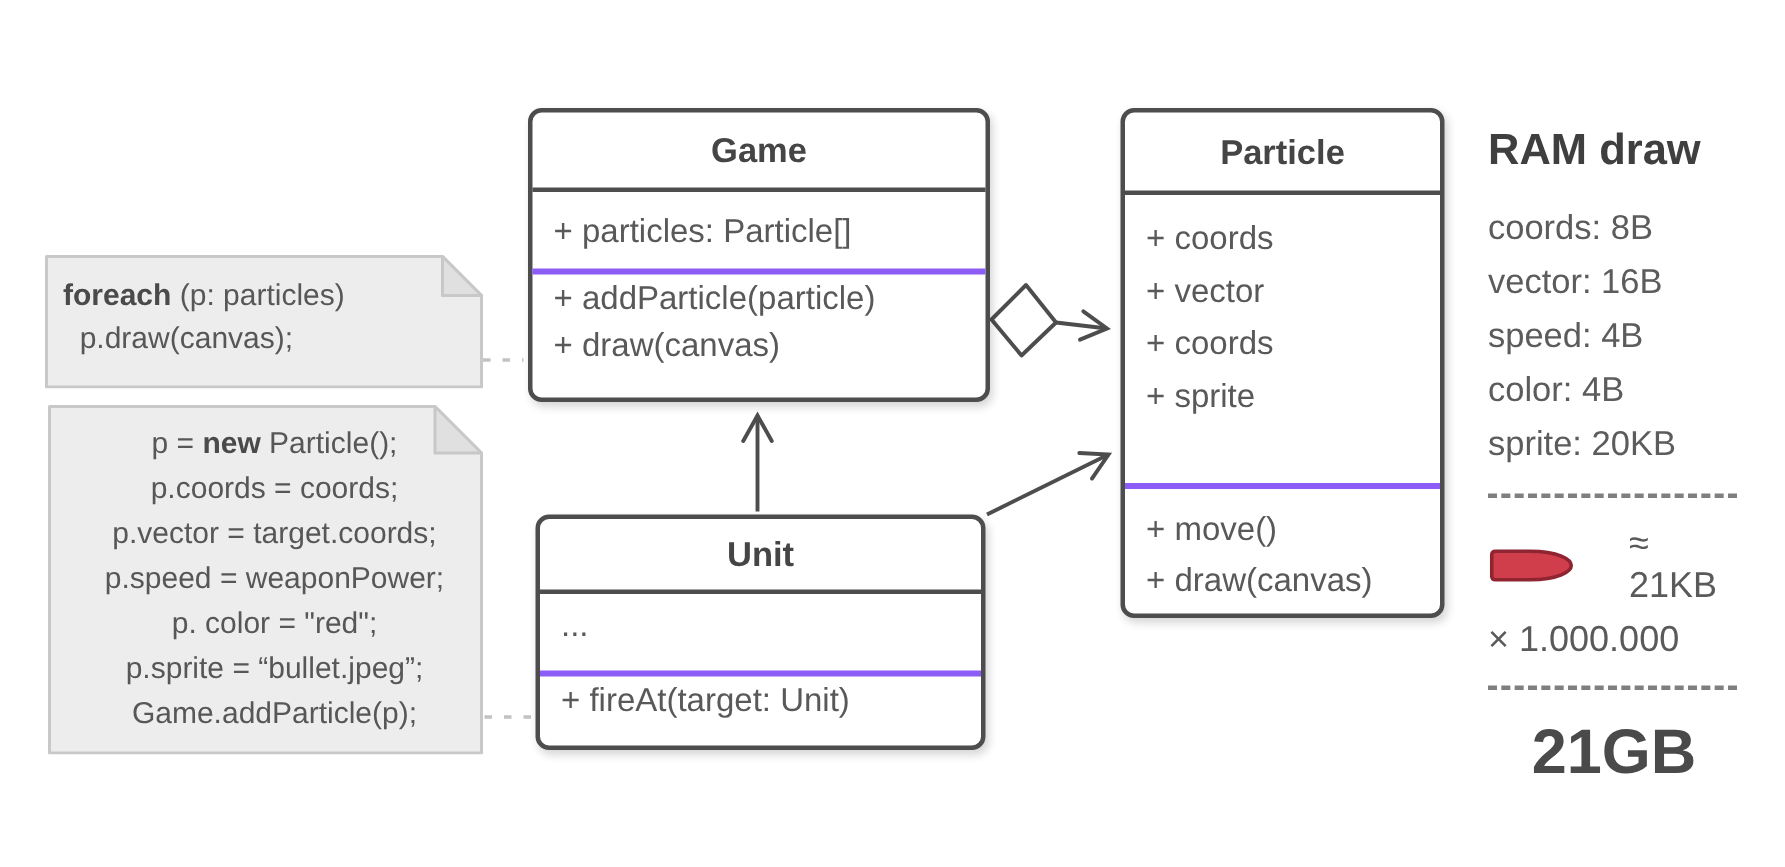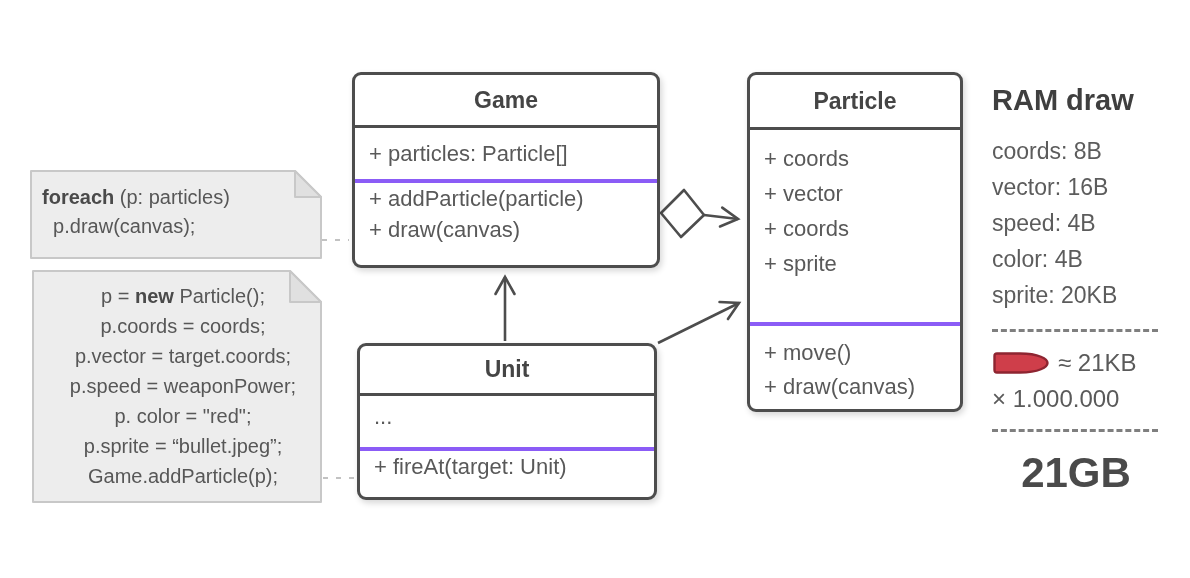--- a/index.html
+++ b/index.html
@@ -44,21 +44,21 @@
   #note-draw{left:30px;top:128px;width:324px;height:89px;margin-top:42px;}
   #note-draw .note-text{padding:13px 0 0 12px;line-height:29px;}
   #note-fire{left:32px;top:270px;width:290px;height:233px;}
   #note-fire .note-text{padding:11px 0 0 12px;line-height:30px;text-align:center;}
 
   
   .ram-panel{position:absolute;left:992px;top:84px;width:168px;z-index:2;}
   .ram-title{font-size:29px;font-weight:bold;color:#3f3f3f;margin-bottom:16px;}
   .ram-items{font-size:23px;color:#5c5c5c;line-height:36px;}
   .ram-divider{border:none;border-top:3px dashed #7f7f7f;margin:16px 0 0 0;width:166px;}
-  .ram-bullet-row{display:flex;align-items:center;margin-top:17px;}
+  .ram-bullet-row{display:flex;align-items:center;margin-top:17px;gap:28px;}
   .ram-bullet-row svg{flex:0 0 auto;}
   .bullet-label{font-size:24px;color:#5a5a5a;margin-left:8px;}
   .ram-mult{font-size:24px;color:#5a5a5a;margin-top:8px;}
   .ram-total{font-size:42px;font-weight:bold;color:#4a4a4a;text-align:center;margin-top:17px;}
 </style>
 </head>
 <body>
 
 <div class="stage">
 

